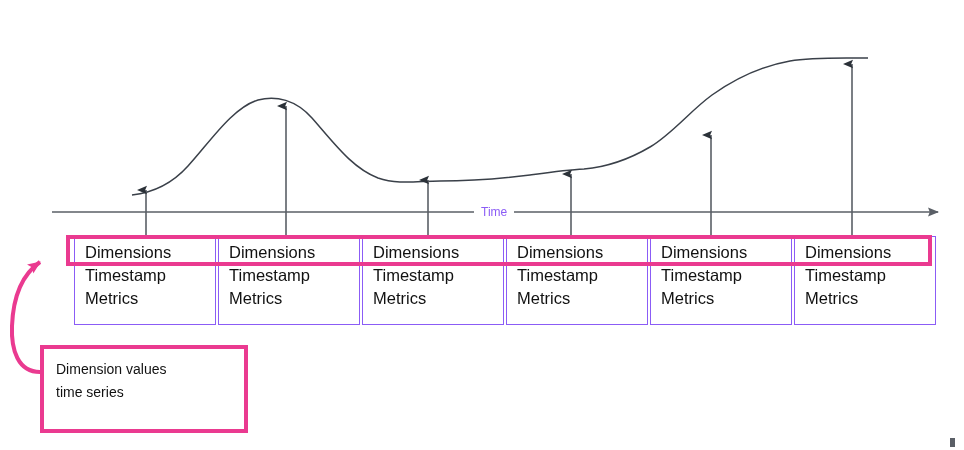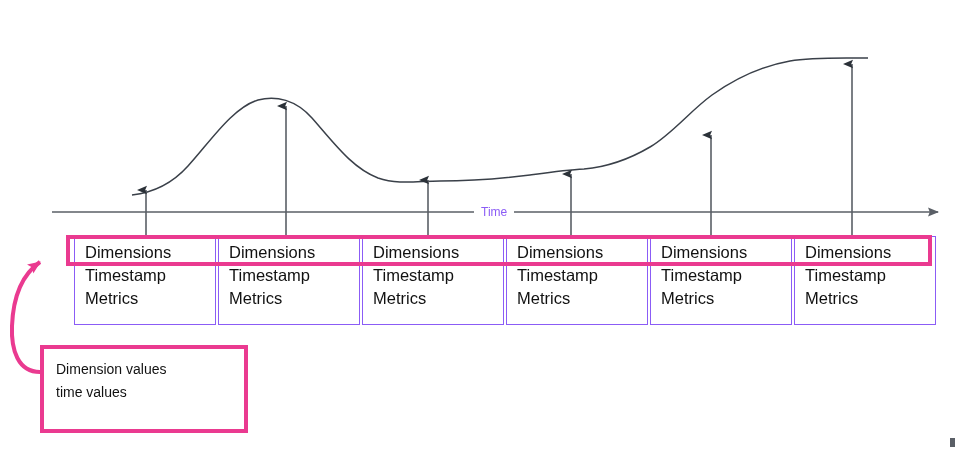--- a/index.html
+++ b/index.html
@@ -153,18 +153,18 @@
   <div class="record-box" style="left:794px; top:236px; width:142px; height:89px;">
     <div class="record-line">Dimensions</div>
     <div class="record-line">Timestamp</div>
     <div class="record-line">Metrics</div>
   </div>
 
   <div class="highlight-rect" style="left:66px; top:235px; width:866px; height:31px;"></div>
 
   <div class="callout-box" style="left:40px; top:345px; width:208px; height:88px;">
     <div class="callout-line">Dimension values</div>
-    <div class="callout-line">time values</div>
+    <div class="callout-line">time series</div>
   </div>
 
   <div class="corner-mark" style="left:950px; top:438px;"></div>
 
 </div>
 
 </body></html>

